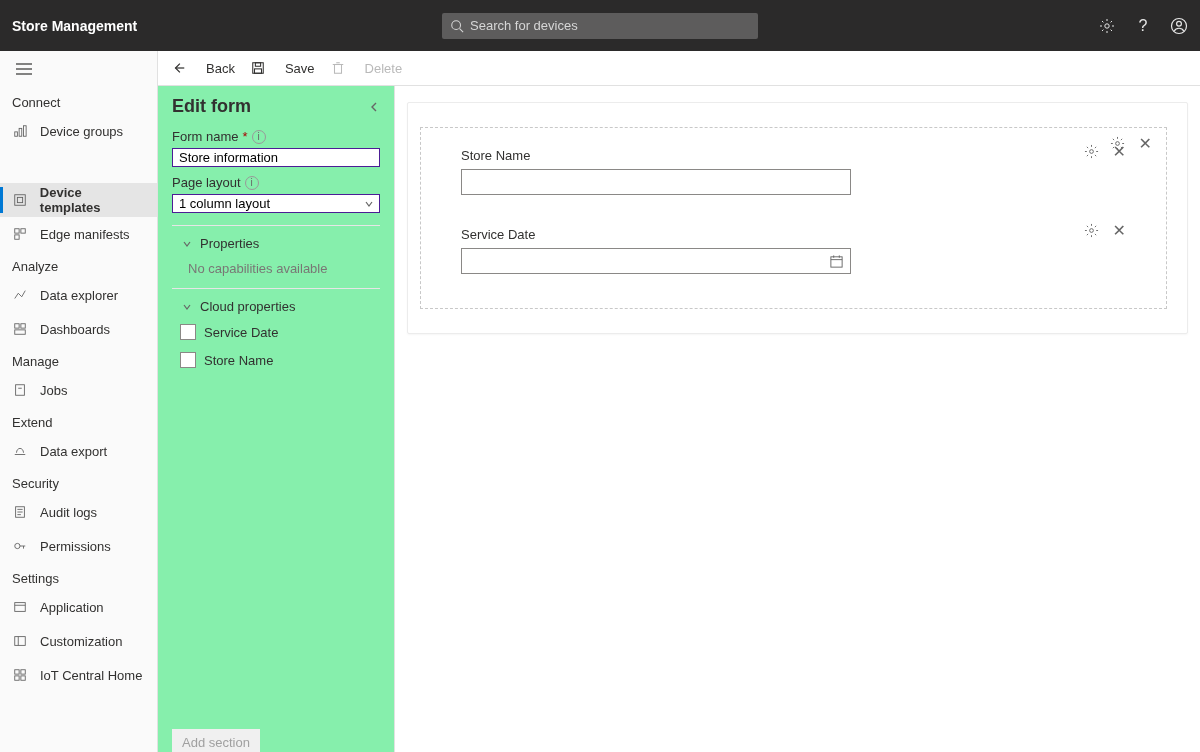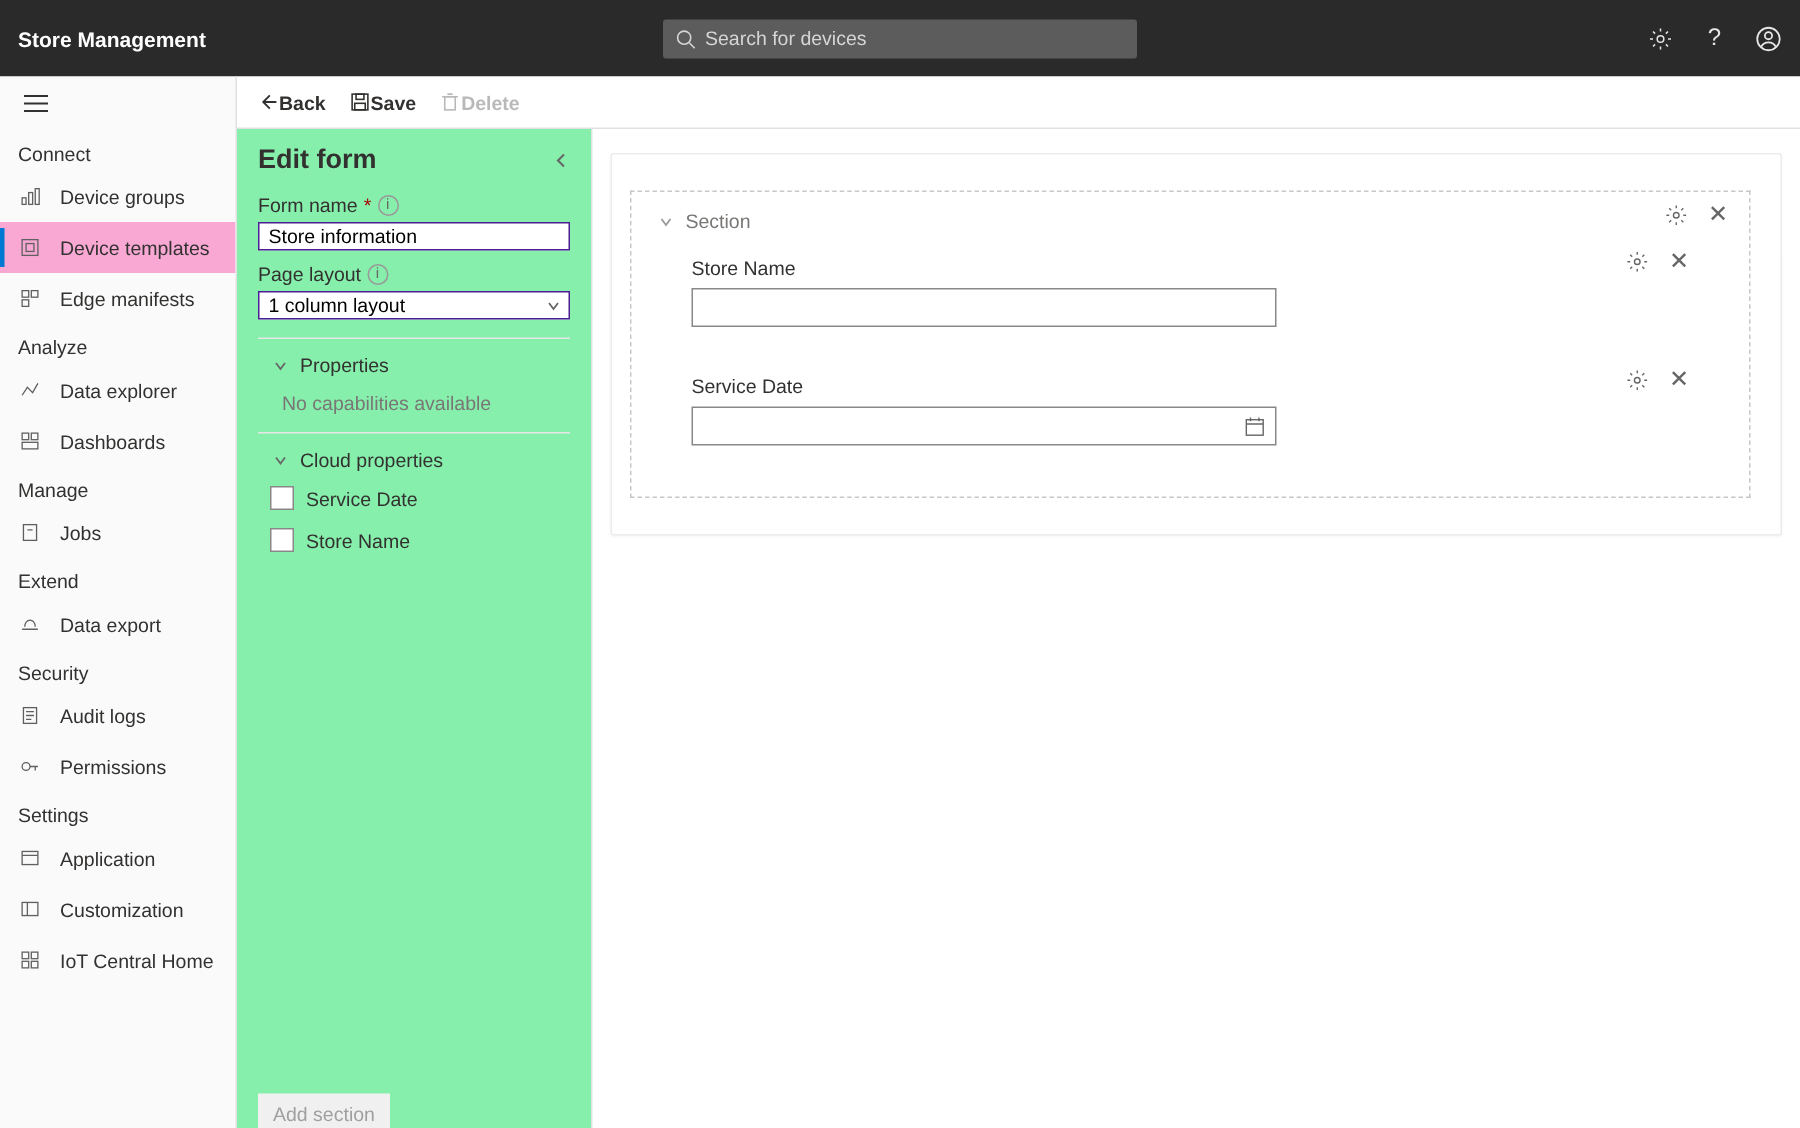--- a/index.html
+++ b/index.html
@@ -22,24 +22,24 @@
 .shell { display:flex; height:calc(752px - 38px); }
 .sidebar { width:158px; border-right:1px solid #e1e1e1; background:#fafafa; overflow:hidden; }
 .editor-col { width:237px; border-right:1px solid #e1e1e1; background:#86efac; display:flex; flex-direction:column; }
 .canvas-col { flex:1; background:#fff; display:flex; flex-direction:column; }
 
 
 .hamburger { padding:12px 16px; }
 .nav-group-label { font-size:13px; color:#323130; padding:8px 12px 4px 12px; }
 .nav-item { display:flex; align-items:center; height:34px; padding:0 12px; font-size:13px; color:#323130; cursor:pointer; position:relative; }
 .nav-item .nicon { width:16px; height:16px; margin-right:12px; color:#606060; display:flex; align-items:center; justify-content:center; }
-.nav-item.active { background:#f9a8d4; font-weight:400; }
+.nav-item.active { background:#e5e5e5; font-weight:700;margin-top:35px; }
 .nav-item.active::before { content:""; position:absolute; left:0; top:4px; bottom:4px; width:3px; background:#0078d4; }
 .toolbar-fixed { height:35px; border-bottom:1px solid #e1e1e1; background:#fff; display:flex; align-items:center; padding:0 14px; gap:16px; }
-.tb-btn { display:flex; gap:0; font-size:13px; color:#323130; cursor:pointer;font-weight:bold; }
+.tb-btn { display:flex; gap:20px; font-size:13px; color:#323130; cursor:pointer; }
 .tb-btn.disabled { color:#b9b9b9; cursor:default; }
 .tb-btn svg, .tb-btn .glyph { width:14px; height:14px; }
 
 
 .editor-head { display:flex; align-items:center; justify-content:space-between; padding:10px 14px 4px 14px; }
 .editor-title { font-size:18px; font-weight:600; }
 .collapse-chevron { color:#666; cursor:pointer; }
 .field-block { padding:8px 14px 0 14px; }
 .field-label { font-size:13px; display:flex; align-items:center; gap:4px; margin-bottom:4px; }
 .req { color:#a80000; }
@@ -344,28 +344,20 @@
 
         <div class="add-section">
           <button class="add-section-btn">Add section</button>
         </div>
       </div>
 
       <div class="canvas-col">
         <div class="canvas-scroll">
           <div class="form-card">
             <div class="section-box">
-              <div class="section-head">
-                <span class="sec-chev">
-                    <svg width="10" height="10" viewBox="0 0 10 10" fill="none" stroke="currentColor" stroke-width="1.2">
-                      <polyline points="2,3 5,7 8,3"></polyline>
-                    </svg>
-                  </span>
-                <span>Section</span>
-              </div>
               <div class="sec-actions">
                 <span class="act icon-gear">
                     <svg viewBox="0 0 16 16" fill="none" stroke="currentColor" stroke-width="1">
                       <circle cx="8" cy="8" r="2"></circle>
                       <path d="M8 1v2M8 13v2M1 8h2M13 8h2M3 3l1.4 1.4M11.6 11.6L13 13M13 3l-1.4 1.4M4.4 11.6L3 13"></path>
                     </svg>
                   </span>
                 <span class="act icon-x">✕</span>
               </div>
 

